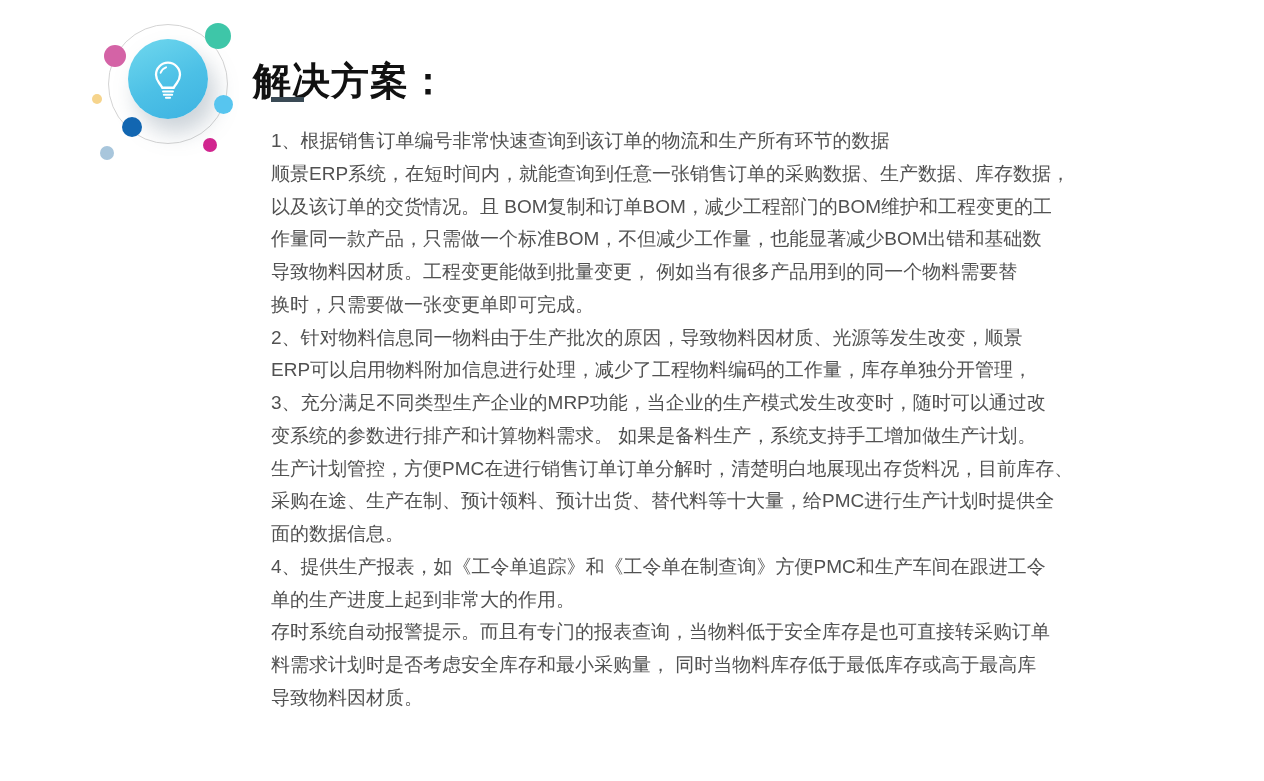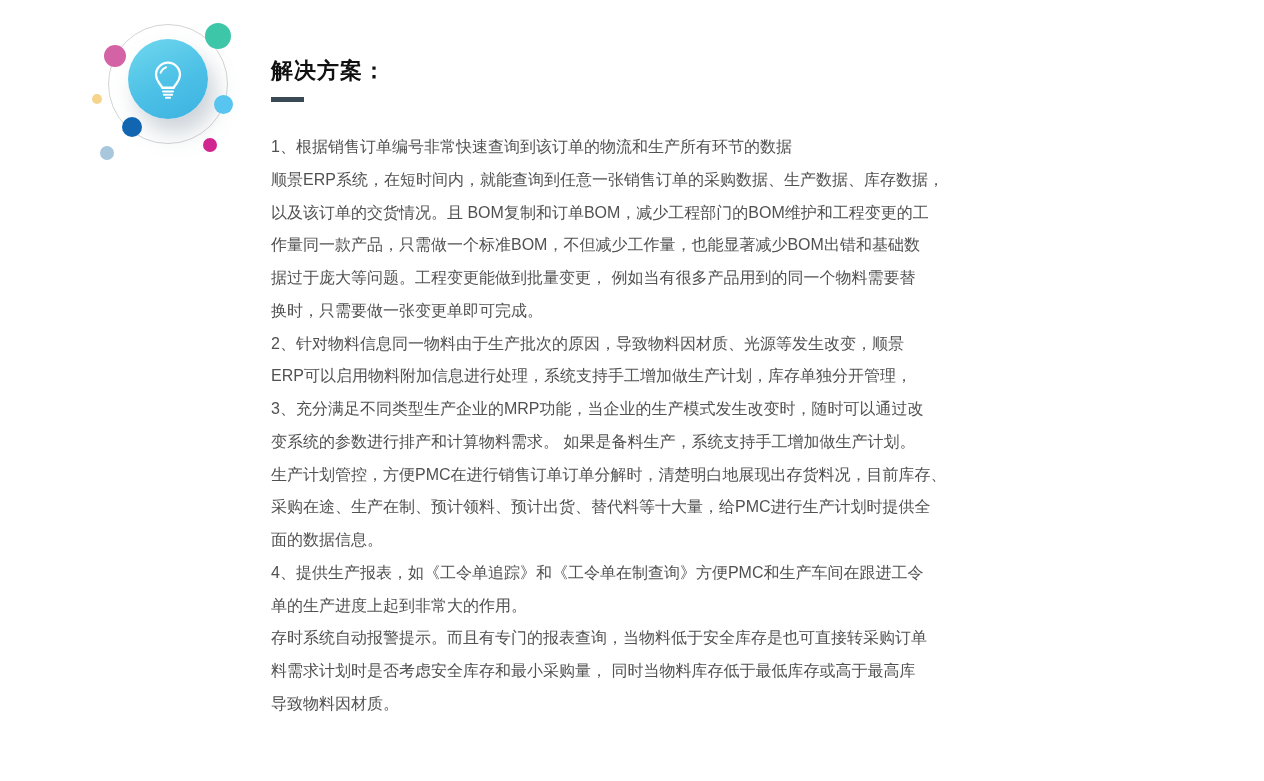--- a/index.html
+++ b/index.html
@@ -45,45 +45,44 @@
   .dot-pink     { left: 104px; top: 45px;  width: 22px; height: 22px; background: #d463a6; }
   .dot-yellow   { left: 92px;  top: 94px;  width: 10px; height: 10px; background: #f6d48c; }
   .dot-darkblue { left: 122px; top: 117px; width: 20px; height: 20px; background: #1266b1; }
   .dot-skyblue  { left: 214px; top: 95px;  width: 19px; height: 19px; background: #57c5ef; }
   .dot-lightblue{ left: 100px; top: 146px; width: 14px; height: 14px; background: #a8c6dc; }
   .dot-magenta  { left: 203px; top: 138px; width: 14px; height: 14px; background: #d1258f; }
 
   
   .heading {
     position: absolute;
-    left: 271px; top: 38px;
-    font-size: 22px;
+    left: 253px; top: 38px;
+    font-size: 38px;
     line-height: 36px;
     font-weight: bold;
     color: #111111;
     letter-spacing: 1px;
     white-space: pre;
     text-align: right;
   }
   .heading-dash {
     position: absolute;
     left: 271px; top: 97px;
     width: 33px; height: 5px;
     background: #3a4a55;
   }
 
   
   .solution-text {
     position: absolute;
     left: 271px; top: 125px;
     width: 945px;
-    font-size: 16px;
+    font-size: 19px;
     line-height: 32.75px;
     color: #515151;
-    margin-top: 6px;
   }
   .solution-text .line {
     white-space: pre;
   }
 </style>
 </head>
 <body>
 
 <div class="stage">
 
@@ -106,24 +105,24 @@
   </div>
 
   <h1 class="heading">解决方案：</h1>
   <div class="heading-dash"></div>
 
   <div class="solution-text">
     <div class="line">1、根据销售订单编号非常快速查询到该订单的物流和生产所有环节的数据</div>
     <div class="line">顺景ERP系统，在短时间内，就能查询到任意一张销售订单的采购数据、生产数据、库存数据，</div>
     <div class="line">以及该订单的交货情况。且 BOM复制和订单BOM，减少工程部门的BOM维护和工程变更的工</div>
     <div class="line">作量同一款产品，只需做一个标准BOM，不但减少工作量，也能显著减少BOM出错和基础数</div>
-    <div class="line">据过于庞大等问题。工程变更能做到批量变更， 例如当有很多产品用到的同一个物料需要替</div>
+    <div class="line">导致物料因材质。工程变更能做到批量变更， 例如当有很多产品用到的同一个物料需要替</div>
     <div class="line">换时，只需要做一张变更单即可完成。</div>
     <div class="line">2、针对物料信息同一物料由于生产批次的原因，导致物料因材质、光源等发生改变，顺景</div>
-    <div class="line">ERP可以启用物料附加信息进行处理，系统支持手工增加做生产计划，库存单独分开管理，</div>
+    <div class="line">ERP可以启用物料附加信息进行处理，减少了工程物料编码的工作量，库存单独分开管理，</div>
     <div class="line">3、充分满足不同类型生产企业的MRP功能，当企业的生产模式发生改变时，随时可以通过改</div>
     <div class="line">变系统的参数进行排产和计算物料需求。 如果是备料生产，系统支持手工增加做生产计划。</div>
     <div class="line">生产计划管控，方便PMC在进行销售订单订单分解时，清楚明白地展现出存货料况，目前库存、</div>
     <div class="line">采购在途、生产在制、预计领料、预计出货、替代料等十大量，给PMC进行生产计划时提供全</div>
     <div class="line">面的数据信息。</div>
     <div class="line">4、提供生产报表，如《工令单追踪》和《工令单在制查询》方便PMC和生产车间在跟进工令</div>
     <div class="line">单的生产进度上起到非常大的作用。</div>
     <div class="line">存时系统自动报警提示。而且有专门的报表查询，当物料低于安全库存是也可直接转采购订单</div>
     <div class="line">料需求计划时是否考虑安全库存和最小采购量， 同时当物料库存低于最低库存或高于最高库</div>
     <div class="line">导致物料因材质。</div>

